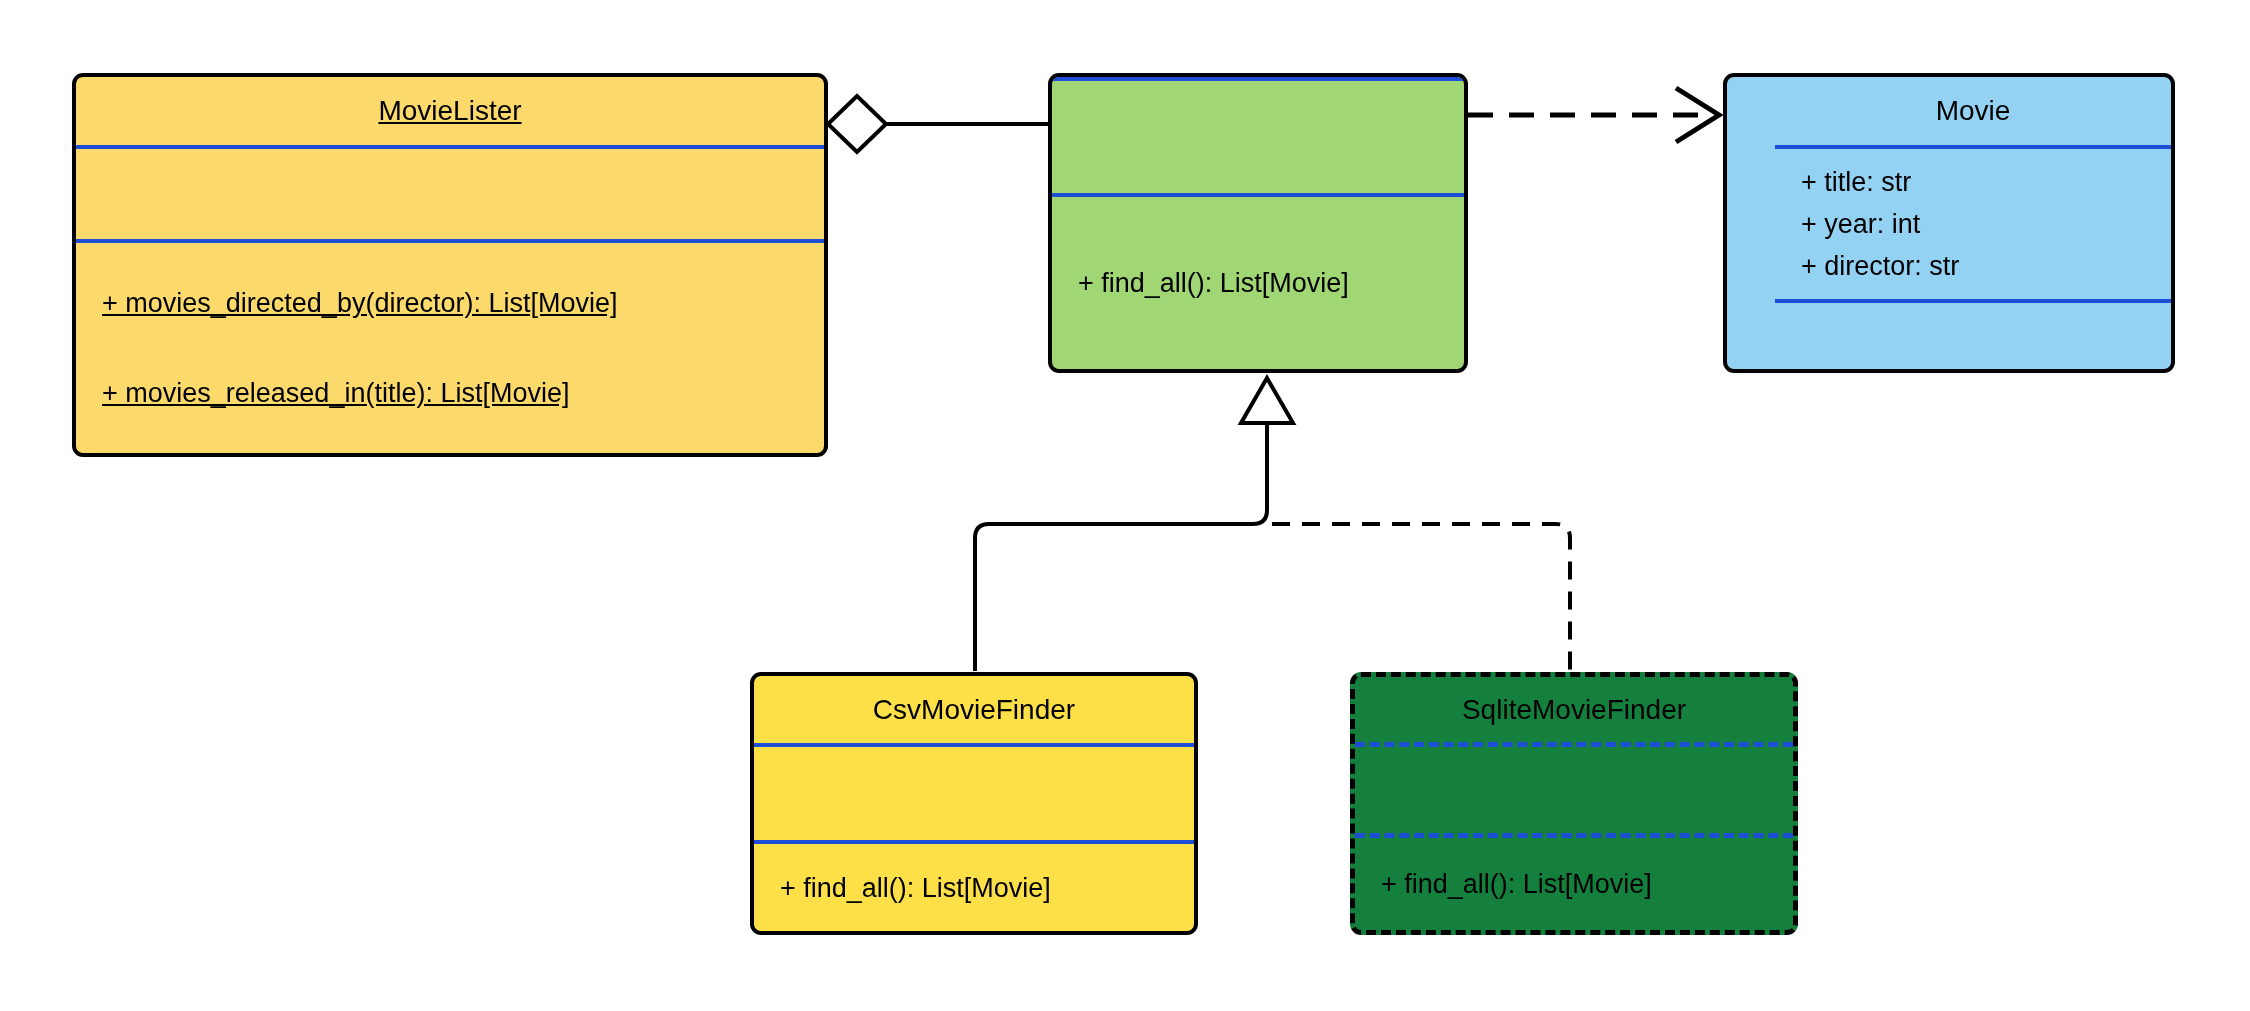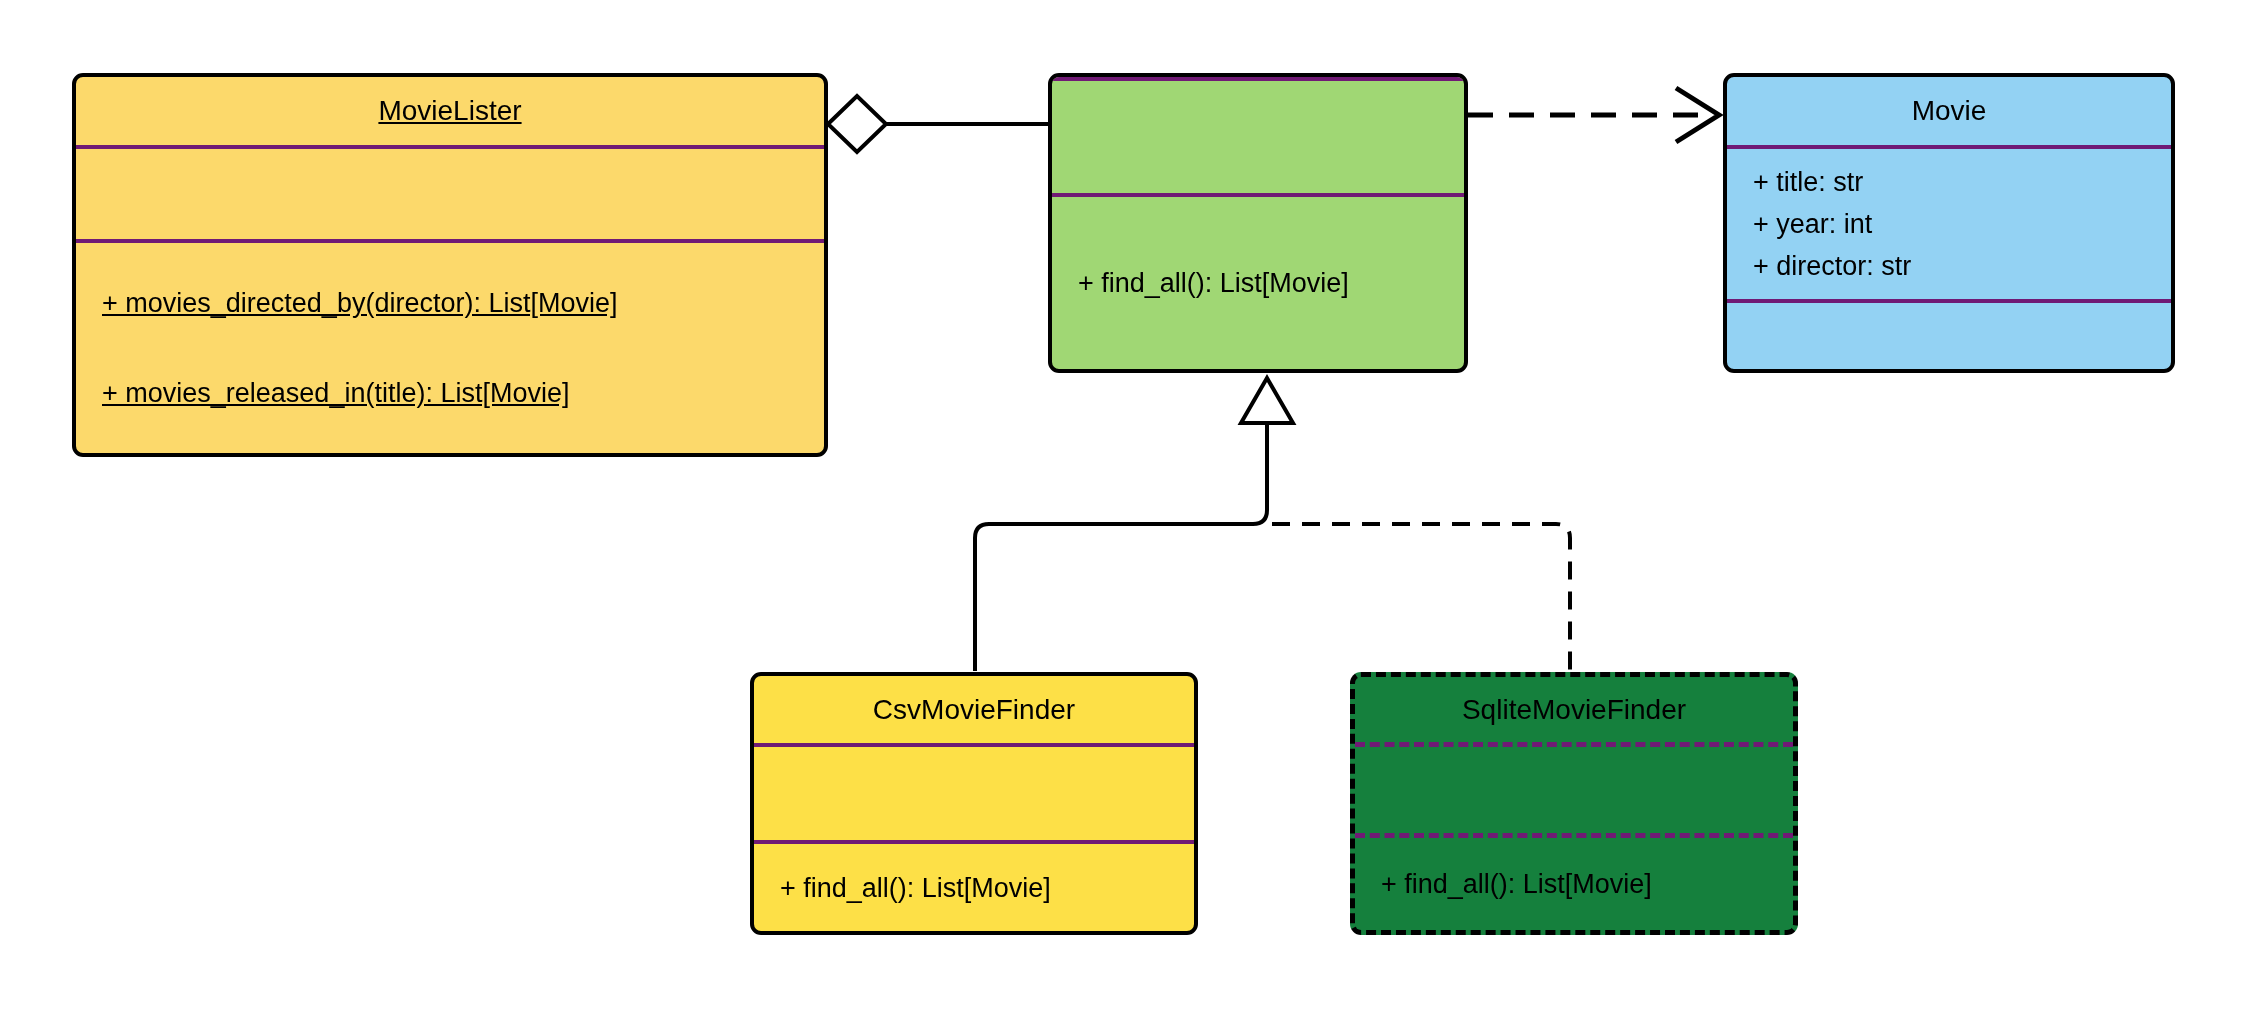--- a/index.html
+++ b/index.html
@@ -38,21 +38,21 @@
   }
   .c-title {
     flex: 0 0 auto;
     display: flex;
     align-items: center;
     justify-content: center;
     font-size: 28px;
   }
   .c-attrs, .c-methods {
     box-sizing: border-box;
-    border-top: 4px solid #701a75;
+    border-top: 4px solid #1d4ed8;
     display: flex;
     flex-direction: column;
     justify-content: center;
     padding-left: 26px;
     padding-right: 8px;
   }
   .uml-class.dashed .c-attrs,
   .uml-class.dashed .c-methods {
     border-top-style: dashed;
     border-top-width: 5px;
@@ -102,21 +102,21 @@
     </div>
   </div>
 
   <div class="uml-class" style="left: 1048px; top: 73px; width: 420px; height: 300px; background: rgb(160, 215, 116);">
     <div class="c-attrs" style="height:116px;"></div>
     <div class="c-methods">
       <div class="member">+ find_all(): List[Movie]</div>
     </div>
   </div>
 
-  <div class="uml-class" style="left: 1723px; top: 73px; width: 452px; height: 300px; background: rgb(147, 210, 243);">
+  <div class="uml-class" style="left: 1723px; top: 73px; width: 452px; height: 300px; background: rgb(147, 210, 243); padding-left: 48px;">
     <div class="c-title" style="height:68px;">Movie</div>
     <div class="c-attrs" style="height:154px;">
       <div class="member">+ title: str</div>
       <div class="member">+ year: int</div>
       <div class="member">+ director: str</div>
     </div>
     <div class="c-methods"></div>
   </div>
 
   <div class="uml-class" style="left: 750px; top: 672px; width: 448px; height: 263px; background: #fde047;">

